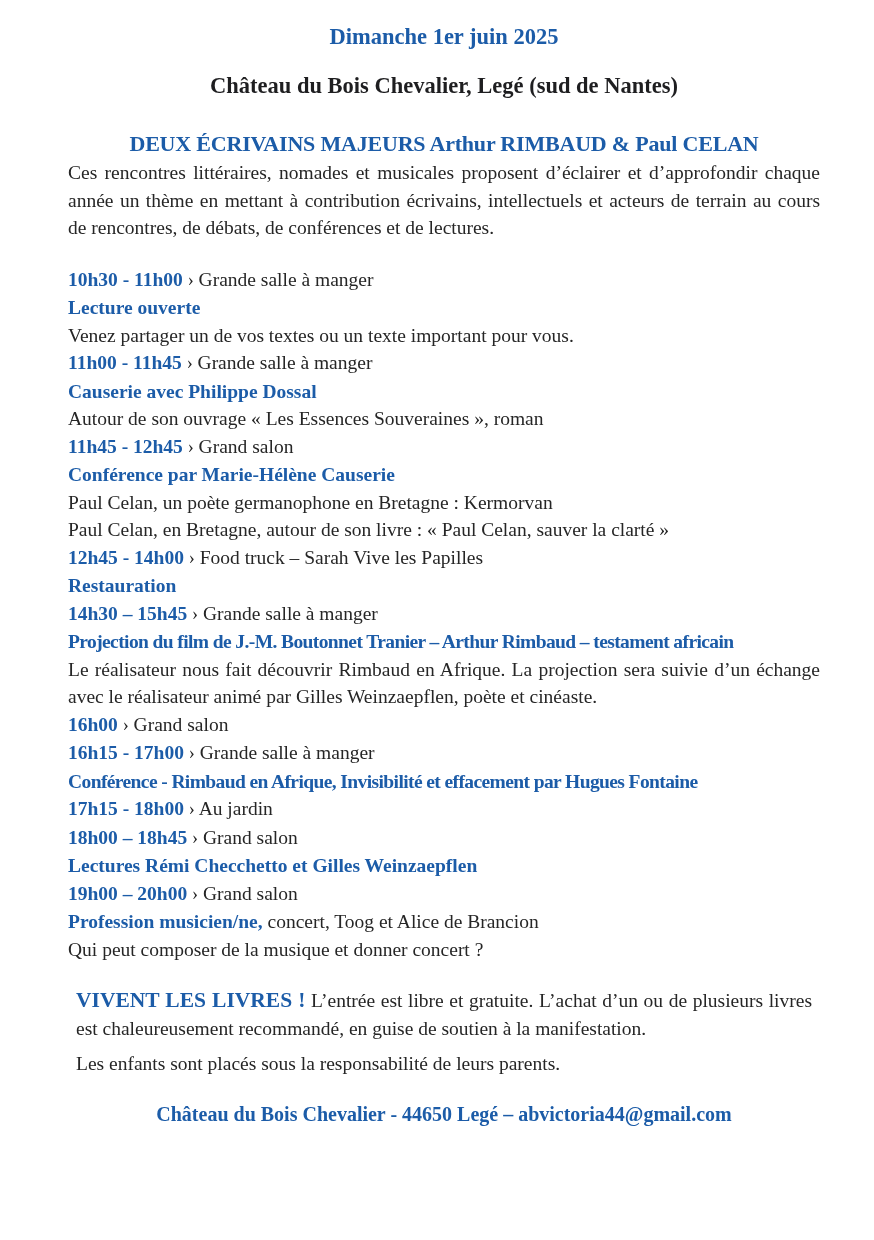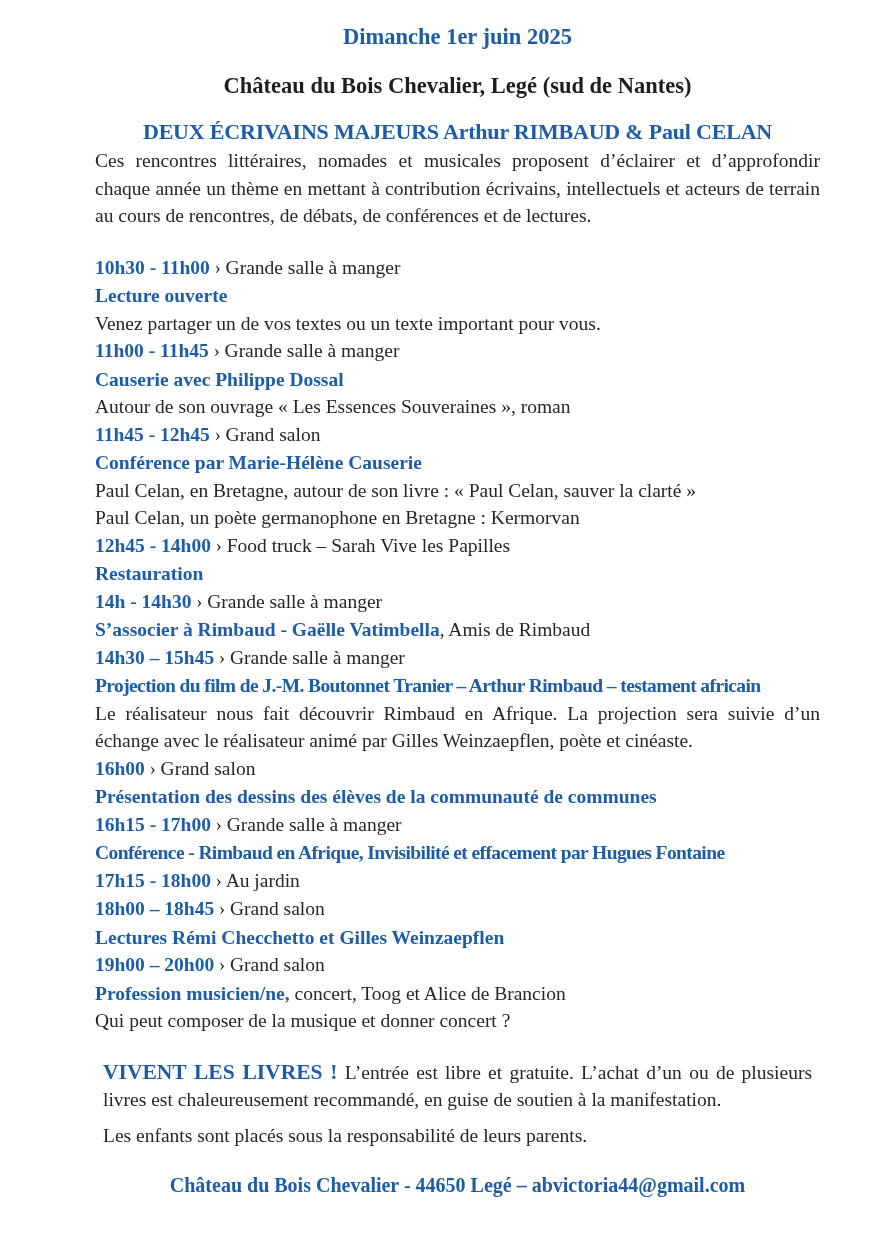--- a/index.html
+++ b/index.html
@@ -16,21 +16,21 @@
   body {
     width: 874px;
     height: 1240px;
     overflow: hidden;
     font-family: "Liberation Serif", "DejaVu Serif", serif;
     color: var(--text);
   }
   .page {
     width: 874px;
     height: 1240px;
-    padding: 14px 54px 0 95px;
+    padding: 14px 54px 0 68px;
   }
   .h-date {
     text-align: center;
     color: var(--blue);
     font-weight: bold;
     font-size: 22.5px;
     line-height: 26px;
     margin-top: 10px;
   }
   .h-venue {
@@ -40,21 +40,21 @@
     font-size: 22.5px;
     line-height: 26px;
     margin-top: 23px;
   }
   .h-headline {
     text-align: center;
     color: var(--blue);
     font-weight: bold;
     font-size: 22px;
     line-height: 26px;
-    margin-top: 20px;
+    margin-top: 32px;
     letter-spacing: -0.2px;
   }
   .intro {
     margin: 2px 0 8px 0;
     font-size: 19.5px;
     line-height: 27.5px;
     text-align: justify;
   }
   #schedule {
     margin-top: 24px;
@@ -134,59 +134,50 @@
   <p class="entry-desc">Autour de son ouvrage « Les Essences Souveraines », roman</p>
       </div>
 
   <div class="entry">
     <div class="entry-head">
       <span class="time">11h45 - 12h45</span>
       <span class="sep">›</span>
       <span class="loc">Grand salon</span>
     </div>
     <p class="entry-title-line"><span class="entry-title">Conférence par Marie-Hélène Causerie</span></p>
-  <p class="entry-desc">Paul Celan, en Bretagne, autour de son livre : « Paul Celan, sauver la clarté »</p>
-        <p class="entry-desc">Paul Celan, un poète germanophone en Bretagne : Kermorvan</p>
+  <p class="entry-desc">Paul Celan, un poète germanophone en Bretagne : Kermorvan</p>
+        <p class="entry-desc">Paul Celan, en Bretagne, autour de son livre : « Paul Celan, sauver la clarté »</p>
       </div>
 
   <div class="entry">
     <div class="entry-head">
       <span class="time">12h45 - 14h00</span>
       <span class="sep">›</span>
       <span class="loc">Food truck – Sarah Vive les Papilles</span>
     </div>
     <p class="entry-title-line"><span class="entry-title">Restauration</span></p>
   </div>
 
-  <div class="entry">
-    <div class="entry-head">
-      <span class="time">14h - 14h30</span>
-      <span class="sep">›</span>
-      <span class="loc">Grande salle à manger</span>
-    </div>
-    <p class="entry-title-line"><span class="entry-title">S’associer à Rimbaud - Gaëlle Vatimbella</span><span class="entry-suffix">, Amis de Rimbaud</span></p>
-  </div>
 
   <div class="entry">
     <div class="entry-head">
       <span class="time">14h30 – 15h45</span>
       <span class="sep">›</span>
       <span class="loc">Grande salle à manger</span>
     </div>
     <p class="entry-title-line"><span class="entry-title tight">Projection du film de J.-M. Boutonnet Tranier – Arthur Rimbaud – testament africain</span></p>
   <p class="entry-desc">Le réalisateur nous fait découvrir Rimbaud en Afrique. La projection sera suivie d’un échange avec le réalisateur animé par Gilles Weinzaepflen, poète et cinéaste.</p>
       </div>
 
   <div class="entry">
     <div class="entry-head">
       <span class="time">16h00</span>
       <span class="sep">›</span>
       <span class="loc">Grand salon</span>
     </div>
-    <p class="entry-title-line"><span class="entry-title">Présentation des dessins des élèves de la communauté de communes</span></p>
   </div>
 
   <div class="entry">
     <div class="entry-head">
       <span class="time">16h15 - 17h00</span>
       <span class="sep">›</span>
       <span class="loc">Grande salle à manger</span>
     </div>
     <p class="entry-title-line"><span class="entry-title tight">Conférence - Rimbaud en Afrique, Invisibilité et effacement par Hugues Fontaine</span></p>
   </div>

